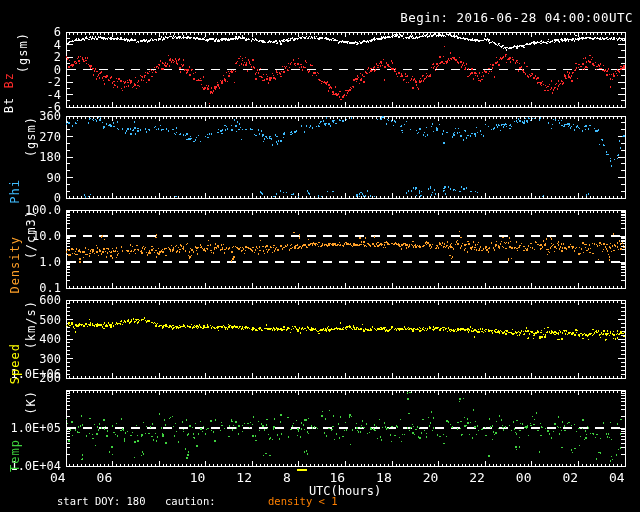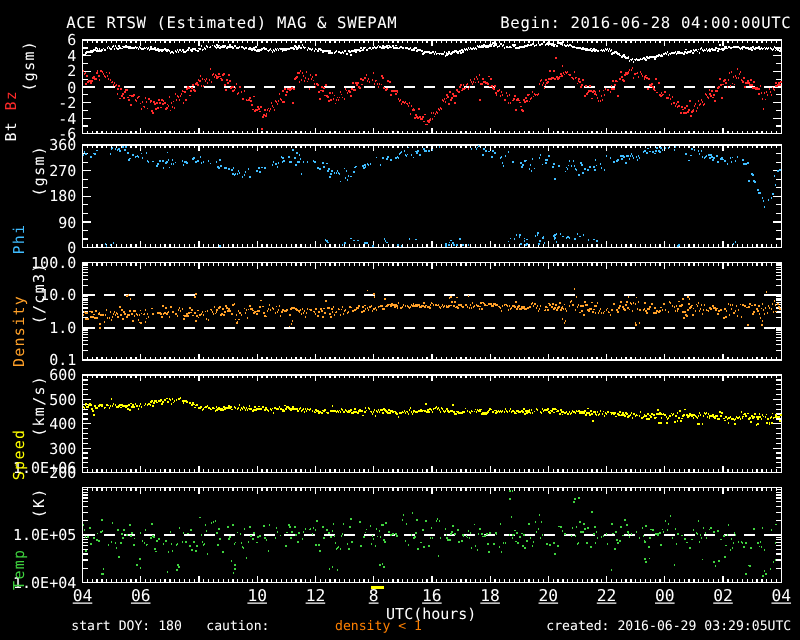--- a/index.html
+++ b/index.html
@@ -2,32 +2,31 @@
 <html><head>
 <meta charset="utf-8">
 <style>
   html,body{margin:0;padding:0;background:#000;}
   #app{position:relative;width:640px;height:512px;background:#000;overflow:hidden;
        font-family:"DejaVu Sans Mono",monospace;color:#fff;}
   .hdr{position:absolute;top:10px;font-size:12.5px;letter-spacing:.5px;white-space:pre;}
   #title{left:53px;}
   #begin{right:7px;margin-left:28px;}
   .ylab{position:absolute;left:0;width:61px;text-align:right;font-size:12px;line-height:14px;white-space:pre;}
-  .xlab{position:absolute;width:32px;text-align:center;font-size:13px;top:470px;text-decoration:underline;}
+  .xlab{position:absolute;width:32px;text-align:left;font-size:13px;top:470px;}
   .vlabel{position:absolute;writing-mode:vertical-rl;transform:rotate(180deg);
           font-size:12px;letter-spacing:1px;white-space:pre;}
   .ftr{position:absolute;top:495px;font-size:10.5px;white-space:pre;}
   #utc{position:absolute;top:484px;left:295px;width:100px;text-align:center;font-size:12px;}
   svg{position:absolute;left:0;top:0;}
 </style>
 </head>
 <body>
 <div id="app">
 
-<div id="title" class="hdr">ACE RTSW (Estimated) MAG &amp; SWEPAM</div>
 <div id="begin" class="hdr">Begin: 2016-06-28 04:00:00UTC</div>
 
 <svg id="plot" width="640" height="512">
       <rect x="66" y="32" width="559" height="75" fill="none" stroke="#ffffff" stroke-width="1" shape-rendering="crispEdges"></rect>
       <path d="M66.0 32v5M66.0 107v-5M69.9 32v2.5M69.9 107v-2.5M73.8 32v2.5M73.8 107v-2.5M77.6 32v2.5M77.6 107v-2.5M81.5 32v2.5M81.5 107v-2.5M85.4 32v2.5M85.4 107v-2.5M89.3 32v2.5M89.3 107v-2.5M93.2 32v2.5M93.2 107v-2.5M97.1 32v2.5M97.1 107v-2.5M100.9 32v2.5M100.9 107v-2.5M104.8 32v2.5M104.8 107v-2.5M108.7 32v2.5M108.7 107v-2.5M112.6 32v5M112.6 107v-5M116.5 32v2.5M116.5 107v-2.5M120.3 32v2.5M120.3 107v-2.5M124.2 32v2.5M124.2 107v-2.5M128.1 32v2.5M128.1 107v-2.5M132.0 32v2.5M132.0 107v-2.5M135.9 32v2.5M135.9 107v-2.5M139.8 32v2.5M139.8 107v-2.5M143.6 32v2.5M143.6 107v-2.5M147.5 32v2.5M147.5 107v-2.5M151.4 32v2.5M151.4 107v-2.5M155.3 32v2.5M155.3 107v-2.5M159.2 32v5M159.2 107v-5M163.0 32v2.5M163.0 107v-2.5M166.9 32v2.5M166.9 107v-2.5M170.8 32v2.5M170.8 107v-2.5M174.7 32v2.5M174.7 107v-2.5M178.6 32v2.5M178.6 107v-2.5M182.5 32v2.5M182.5 107v-2.5M186.3 32v2.5M186.3 107v-2.5M190.2 32v2.5M190.2 107v-2.5M194.1 32v2.5M194.1 107v-2.5M198.0 32v2.5M198.0 107v-2.5M201.9 32v2.5M201.9 107v-2.5M205.8 32v5M205.8 107v-5M209.6 32v2.5M209.6 107v-2.5M213.5 32v2.5M213.5 107v-2.5M217.4 32v2.5M217.4 107v-2.5M221.3 32v2.5M221.3 107v-2.5M225.2 32v2.5M225.2 107v-2.5M229.0 32v2.5M229.0 107v-2.5M232.9 32v2.5M232.9 107v-2.5M236.8 32v2.5M236.8 107v-2.5M240.7 32v2.5M240.7 107v-2.5M244.6 32v2.5M244.6 107v-2.5M248.5 32v2.5M248.5 107v-2.5M252.3 32v5M252.3 107v-5M256.2 32v2.5M256.2 107v-2.5M260.1 32v2.5M260.1 107v-2.5M264.0 32v2.5M264.0 107v-2.5M267.9 32v2.5M267.9 107v-2.5M271.7 32v2.5M271.7 107v-2.5M275.6 32v2.5M275.6 107v-2.5M279.5 32v2.5M279.5 107v-2.5M283.4 32v2.5M283.4 107v-2.5M287.3 32v2.5M287.3 107v-2.5M291.2 32v2.5M291.2 107v-2.5M295.0 32v2.5M295.0 107v-2.5M298.9 32v5M298.9 107v-5M302.8 32v2.5M302.8 107v-2.5M306.7 32v2.5M306.7 107v-2.5M310.6 32v2.5M310.6 107v-2.5M314.4 32v2.5M314.4 107v-2.5M318.3 32v2.5M318.3 107v-2.5M322.2 32v2.5M322.2 107v-2.5M326.1 32v2.5M326.1 107v-2.5M330.0 32v2.5M330.0 107v-2.5M333.9 32v2.5M333.9 107v-2.5M337.7 32v2.5M337.7 107v-2.5M341.6 32v2.5M341.6 107v-2.5M345.5 32v5M345.5 107v-5M349.4 32v2.5M349.4 107v-2.5M353.3 32v2.5M353.3 107v-2.5M357.1 32v2.5M357.1 107v-2.5M361.0 32v2.5M361.0 107v-2.5M364.9 32v2.5M364.9 107v-2.5M368.8 32v2.5M368.8 107v-2.5M372.7 32v2.5M372.7 107v-2.5M376.6 32v2.5M376.6 107v-2.5M380.4 32v2.5M380.4 107v-2.5M384.3 32v2.5M384.3 107v-2.5M388.2 32v2.5M388.2 107v-2.5M392.1 32v5M392.1 107v-5M396.0 32v2.5M396.0 107v-2.5M399.8 32v2.5M399.8 107v-2.5M403.7 32v2.5M403.7 107v-2.5M407.6 32v2.5M407.6 107v-2.5M411.5 32v2.5M411.5 107v-2.5M415.4 32v2.5M415.4 107v-2.5M419.3 32v2.5M419.3 107v-2.5M423.1 32v2.5M423.1 107v-2.5M427.0 32v2.5M427.0 107v-2.5M430.9 32v2.5M430.9 107v-2.5M434.8 32v2.5M434.8 107v-2.5M438.7 32v5M438.7 107v-5M442.5 32v2.5M442.5 107v-2.5M446.4 32v2.5M446.4 107v-2.5M450.3 32v2.5M450.3 107v-2.5M454.2 32v2.5M454.2 107v-2.5M458.1 32v2.5M458.1 107v-2.5M462.0 32v2.5M462.0 107v-2.5M465.8 32v2.5M465.8 107v-2.5M469.7 32v2.5M469.7 107v-2.5M473.6 32v2.5M473.6 107v-2.5M477.5 32v2.5M477.5 107v-2.5M481.4 32v2.5M481.4 107v-2.5M485.3 32v5M485.3 107v-5M489.1 32v2.5M489.1 107v-2.5M493.0 32v2.5M493.0 107v-2.5M496.9 32v2.5M496.9 107v-2.5M500.8 32v2.5M500.8 107v-2.5M504.7 32v2.5M504.7 107v-2.5M508.5 32v2.5M508.5 107v-2.5M512.4 32v2.5M512.4 107v-2.5M516.3 32v2.5M516.3 107v-2.5M520.2 32v2.5M520.2 107v-2.5M524.1 32v2.5M524.1 107v-2.5M528.0 32v2.5M528.0 107v-2.5M531.8 32v5M531.8 107v-5M535.7 32v2.5M535.7 107v-2.5M539.6 32v2.5M539.6 107v-2.5M543.5 32v2.5M543.5 107v-2.5M547.4 32v2.5M547.4 107v-2.5M551.2 32v2.5M551.2 107v-2.5M555.1 32v2.5M555.1 107v-2.5M559.0 32v2.5M559.0 107v-2.5M562.9 32v2.5M562.9 107v-2.5M566.8 32v2.5M566.8 107v-2.5M570.7 32v2.5M570.7 107v-2.5M574.5 32v2.5M574.5 107v-2.5M578.4 32v5M578.4 107v-5M582.3 32v2.5M582.3 107v-2.5M586.2 32v2.5M586.2 107v-2.5M590.1 32v2.5M590.1 107v-2.5M593.9 32v2.5M593.9 107v-2.5M597.8 32v2.5M597.8 107v-2.5M601.7 32v2.5M601.7 107v-2.5M605.6 32v2.5M605.6 107v-2.5M609.5 32v2.5M609.5 107v-2.5M613.4 32v2.5M613.4 107v-2.5M617.2 32v2.5M617.2 107v-2.5M621.1 32v2.5M621.1 107v-2.5M625.0 32v5M625.0 107v-5M66 32.0h7M625 32.0h-7M66 44.5h7M625 44.5h-7M66 57.0h7M625 57.0h-7M66 69.5h7M625 69.5h-7M66 82.0h7M625 82.0h-7M66 94.5h7M625 94.5h-7M66 107.0h7M625 107.0h-7M66 100.8h4M625 100.8h-4M66 88.3h4M625 88.3h-4M66 75.8h4M625 75.8h-4M66 63.3h4M625 63.3h-4M66 50.8h4M625 50.8h-4M66 38.3h4M625 38.3h-4" stroke="#ffffff" stroke-width="1" fill="none" shape-rendering="crispEdges"></path>
       <line x1="67" x2="624" y1="69.5" y2="69.5" stroke="#ffffff" stroke-width="1.6" stroke-dasharray="9 7" shape-rendering="crispEdges"></line>
       <rect x="66" y="116" width="559" height="82" fill="none" stroke="#ffffff" stroke-width="1" shape-rendering="crispEdges"></rect>
       <path d="M66.0 116v5M66.0 198v-5M69.9 116v2.5M69.9 198v-2.5M73.8 116v2.5M73.8 198v-2.5M77.6 116v2.5M77.6 198v-2.5M81.5 116v2.5M81.5 198v-2.5M85.4 116v2.5M85.4 198v-2.5M89.3 116v2.5M89.3 198v-2.5M93.2 116v2.5M93.2 198v-2.5M97.1 116v2.5M97.1 198v-2.5M100.9 116v2.5M100.9 198v-2.5M104.8 116v2.5M104.8 198v-2.5M108.7 116v2.5M108.7 198v-2.5M112.6 116v5M112.6 198v-5M116.5 116v2.5M116.5 198v-2.5M120.3 116v2.5M120.3 198v-2.5M124.2 116v2.5M124.2 198v-2.5M128.1 116v2.5M128.1 198v-2.5M132.0 116v2.5M132.0 198v-2.5M135.9 116v2.5M135.9 198v-2.5M139.8 116v2.5M139.8 198v-2.5M143.6 116v2.5M143.6 198v-2.5M147.5 116v2.5M147.5 198v-2.5M151.4 116v2.5M151.4 198v-2.5M155.3 116v2.5M155.3 198v-2.5M159.2 116v5M159.2 198v-5M163.0 116v2.5M163.0 198v-2.5M166.9 116v2.5M166.9 198v-2.5M170.8 116v2.5M170.8 198v-2.5M174.7 116v2.5M174.7 198v-2.5M178.6 116v2.5M178.6 198v-2.5M182.5 116v2.5M182.5 198v-2.5M186.3 116v2.5M186.3 198v-2.5M190.2 116v2.5M190.2 198v-2.5M194.1 116v2.5M194.1 198v-2.5M198.0 116v2.5M198.0 198v-2.5M201.9 116v2.5M201.9 198v-2.5M205.8 116v5M205.8 198v-5M209.6 116v2.5M209.6 198v-2.5M213.5 116v2.5M213.5 198v-2.5M217.4 116v2.5M217.4 198v-2.5M221.3 116v2.5M221.3 198v-2.5M225.2 116v2.5M225.2 198v-2.5M229.0 116v2.5M229.0 198v-2.5M232.9 116v2.5M232.9 198v-2.5M236.8 116v2.5M236.8 198v-2.5M240.7 116v2.5M240.7 198v-2.5M244.6 116v2.5M244.6 198v-2.5M248.5 116v2.5M248.5 198v-2.5M252.3 116v5M252.3 198v-5M256.2 116v2.5M256.2 198v-2.5M260.1 116v2.5M260.1 198v-2.5M264.0 116v2.5M264.0 198v-2.5M267.9 116v2.5M267.9 198v-2.5M271.7 116v2.5M271.7 198v-2.5M275.6 116v2.5M275.6 198v-2.5M279.5 116v2.5M279.5 198v-2.5M283.4 116v2.5M283.4 198v-2.5M287.3 116v2.5M287.3 198v-2.5M291.2 116v2.5M291.2 198v-2.5M295.0 116v2.5M295.0 198v-2.5M298.9 116v5M298.9 198v-5M302.8 116v2.5M302.8 198v-2.5M306.7 116v2.5M306.7 198v-2.5M310.6 116v2.5M310.6 198v-2.5M314.4 116v2.5M314.4 198v-2.5M318.3 116v2.5M318.3 198v-2.5M322.2 116v2.5M322.2 198v-2.5M326.1 116v2.5M326.1 198v-2.5M330.0 116v2.5M330.0 198v-2.5M333.9 116v2.5M333.9 198v-2.5M337.7 116v2.5M337.7 198v-2.5M341.6 116v2.5M341.6 198v-2.5M345.5 116v5M345.5 198v-5M349.4 116v2.5M349.4 198v-2.5M353.3 116v2.5M353.3 198v-2.5M357.1 116v2.5M357.1 198v-2.5M361.0 116v2.5M361.0 198v-2.5M364.9 116v2.5M364.9 198v-2.5M368.8 116v2.5M368.8 198v-2.5M372.7 116v2.5M372.7 198v-2.5M376.6 116v2.5M376.6 198v-2.5M380.4 116v2.5M380.4 198v-2.5M384.3 116v2.5M384.3 198v-2.5M388.2 116v2.5M388.2 198v-2.5M392.1 116v5M392.1 198v-5M396.0 116v2.5M396.0 198v-2.5M399.8 116v2.5M399.8 198v-2.5M403.7 116v2.5M403.7 198v-2.5M407.6 116v2.5M407.6 198v-2.5M411.5 116v2.5M411.5 198v-2.5M415.4 116v2.5M415.4 198v-2.5M419.3 116v2.5M419.3 198v-2.5M423.1 116v2.5M423.1 198v-2.5M427.0 116v2.5M427.0 198v-2.5M430.9 116v2.5M430.9 198v-2.5M434.8 116v2.5M434.8 198v-2.5M438.7 116v5M438.7 198v-5M442.5 116v2.5M442.5 198v-2.5M446.4 116v2.5M446.4 198v-2.5M450.3 116v2.5M450.3 198v-2.5M454.2 116v2.5M454.2 198v-2.5M458.1 116v2.5M458.1 198v-2.5M462.0 116v2.5M462.0 198v-2.5M465.8 116v2.5M465.8 198v-2.5M469.7 116v2.5M469.7 198v-2.5M473.6 116v2.5M473.6 198v-2.5M477.5 116v2.5M477.5 198v-2.5M481.4 116v2.5M481.4 198v-2.5M485.3 116v5M485.3 198v-5M489.1 116v2.5M489.1 198v-2.5M493.0 116v2.5M493.0 198v-2.5M496.9 116v2.5M496.9 198v-2.5M500.8 116v2.5M500.8 198v-2.5M504.7 116v2.5M504.7 198v-2.5M508.5 116v2.5M508.5 198v-2.5M512.4 116v2.5M512.4 198v-2.5M516.3 116v2.5M516.3 198v-2.5M520.2 116v2.5M520.2 198v-2.5M524.1 116v2.5M524.1 198v-2.5M528.0 116v2.5M528.0 198v-2.5M531.8 116v5M531.8 198v-5M535.7 116v2.5M535.7 198v-2.5M539.6 116v2.5M539.6 198v-2.5M543.5 116v2.5M543.5 198v-2.5M547.4 116v2.5M547.4 198v-2.5M551.2 116v2.5M551.2 198v-2.5M555.1 116v2.5M555.1 198v-2.5M559.0 116v2.5M559.0 198v-2.5M562.9 116v2.5M562.9 198v-2.5M566.8 116v2.5M566.8 198v-2.5M570.7 116v2.5M570.7 198v-2.5M574.5 116v2.5M574.5 198v-2.5M578.4 116v5M578.4 198v-5M582.3 116v2.5M582.3 198v-2.5M586.2 116v2.5M586.2 198v-2.5M590.1 116v2.5M590.1 198v-2.5M593.9 116v2.5M593.9 198v-2.5M597.8 116v2.5M597.8 198v-2.5M601.7 116v2.5M601.7 198v-2.5M605.6 116v2.5M605.6 198v-2.5M609.5 116v2.5M609.5 198v-2.5M613.4 116v2.5M613.4 198v-2.5M617.2 116v2.5M617.2 198v-2.5M621.1 116v2.5M621.1 198v-2.5M625.0 116v5M625.0 198v-5M66 116.0h7M625 116.0h-7M66 136.5h7M625 136.5h-7M66 157.0h7M625 157.0h-7M66 177.5h7M625 177.5h-7M66 198.0h7M625 198.0h-7M66 191.2h4M625 191.2h-4M66 184.3h4M625 184.3h-4M66 170.7h4M625 170.7h-4M66 163.8h4M625 163.8h-4M66 150.2h4M625 150.2h-4M66 143.3h4M625 143.3h-4M66 129.7h4M625 129.7h-4M66 122.8h4M625 122.8h-4" stroke="#ffffff" stroke-width="1" fill="none" shape-rendering="crispEdges"></path>
       <rect x="66" y="210" width="559" height="78" fill="none" stroke="#ffffff" stroke-width="1" shape-rendering="crispEdges"></rect>
       <path d="M66.0 210v5M66.0 288v-5M69.9 210v2.5M69.9 288v-2.5M73.8 210v2.5M73.8 288v-2.5M77.6 210v2.5M77.6 288v-2.5M81.5 210v2.5M81.5 288v-2.5M85.4 210v2.5M85.4 288v-2.5M89.3 210v2.5M89.3 288v-2.5M93.2 210v2.5M93.2 288v-2.5M97.1 210v2.5M97.1 288v-2.5M100.9 210v2.5M100.9 288v-2.5M104.8 210v2.5M104.8 288v-2.5M108.7 210v2.5M108.7 288v-2.5M112.6 210v5M112.6 288v-5M116.5 210v2.5M116.5 288v-2.5M120.3 210v2.5M120.3 288v-2.5M124.2 210v2.5M124.2 288v-2.5M128.1 210v2.5M128.1 288v-2.5M132.0 210v2.5M132.0 288v-2.5M135.9 210v2.5M135.9 288v-2.5M139.8 210v2.5M139.8 288v-2.5M143.6 210v2.5M143.6 288v-2.5M147.5 210v2.5M147.5 288v-2.5M151.4 210v2.5M151.4 288v-2.5M155.3 210v2.5M155.3 288v-2.5M159.2 210v5M159.2 288v-5M163.0 210v2.5M163.0 288v-2.5M166.9 210v2.5M166.9 288v-2.5M170.8 210v2.5M170.8 288v-2.5M174.7 210v2.5M174.7 288v-2.5M178.6 210v2.5M178.6 288v-2.5M182.5 210v2.5M182.5 288v-2.5M186.3 210v2.5M186.3 288v-2.5M190.2 210v2.5M190.2 288v-2.5M194.1 210v2.5M194.1 288v-2.5M198.0 210v2.5M198.0 288v-2.5M201.9 210v2.5M201.9 288v-2.5M205.8 210v5M205.8 288v-5M209.6 210v2.5M209.6 288v-2.5M213.5 210v2.5M213.5 288v-2.5M217.4 210v2.5M217.4 288v-2.5M221.3 210v2.5M221.3 288v-2.5M225.2 210v2.5M225.2 288v-2.5M229.0 210v2.5M229.0 288v-2.5M232.9 210v2.5M232.9 288v-2.5M236.8 210v2.5M236.8 288v-2.5M240.7 210v2.5M240.7 288v-2.5M244.6 210v2.5M244.6 288v-2.5M248.5 210v2.5M248.5 288v-2.5M252.3 210v5M252.3 288v-5M256.2 210v2.5M256.2 288v-2.5M260.1 210v2.5M260.1 288v-2.5M264.0 210v2.5M264.0 288v-2.5M267.9 210v2.5M267.9 288v-2.5M271.7 210v2.5M271.7 288v-2.5M275.6 210v2.5M275.6 288v-2.5M279.5 210v2.5M279.5 288v-2.5M283.4 210v2.5M283.4 288v-2.5M287.3 210v2.5M287.3 288v-2.5M291.2 210v2.5M291.2 288v-2.5M295.0 210v2.5M295.0 288v-2.5M298.9 210v5M298.9 288v-5M302.8 210v2.5M302.8 288v-2.5M306.7 210v2.5M306.7 288v-2.5M310.6 210v2.5M310.6 288v-2.5M314.4 210v2.5M314.4 288v-2.5M318.3 210v2.5M318.3 288v-2.5M322.2 210v2.5M322.2 288v-2.5M326.1 210v2.5M326.1 288v-2.5M330.0 210v2.5M330.0 288v-2.5M333.9 210v2.5M333.9 288v-2.5M337.7 210v2.5M337.7 288v-2.5M341.6 210v2.5M341.6 288v-2.5M345.5 210v5M345.5 288v-5M349.4 210v2.5M349.4 288v-2.5M353.3 210v2.5M353.3 288v-2.5M357.1 210v2.5M357.1 288v-2.5M361.0 210v2.5M361.0 288v-2.5M364.9 210v2.5M364.9 288v-2.5M368.8 210v2.5M368.8 288v-2.5M372.7 210v2.5M372.7 288v-2.5M376.6 210v2.5M376.6 288v-2.5M380.4 210v2.5M380.4 288v-2.5M384.3 210v2.5M384.3 288v-2.5M388.2 210v2.5M388.2 288v-2.5M392.1 210v5M392.1 288v-5M396.0 210v2.5M396.0 288v-2.5M399.8 210v2.5M399.8 288v-2.5M403.7 210v2.5M403.7 288v-2.5M407.6 210v2.5M407.6 288v-2.5M411.5 210v2.5M411.5 288v-2.5M415.4 210v2.5M415.4 288v-2.5M419.3 210v2.5M419.3 288v-2.5M423.1 210v2.5M423.1 288v-2.5M427.0 210v2.5M427.0 288v-2.5M430.9 210v2.5M430.9 288v-2.5M434.8 210v2.5M434.8 288v-2.5M438.7 210v5M438.7 288v-5M442.5 210v2.5M442.5 288v-2.5M446.4 210v2.5M446.4 288v-2.5M450.3 210v2.5M450.3 288v-2.5M454.2 210v2.5M454.2 288v-2.5M458.1 210v2.5M458.1 288v-2.5M462.0 210v2.5M462.0 288v-2.5M465.8 210v2.5M465.8 288v-2.5M469.7 210v2.5M469.7 288v-2.5M473.6 210v2.5M473.6 288v-2.5M477.5 210v2.5M477.5 288v-2.5M481.4 210v2.5M481.4 288v-2.5M485.3 210v5M485.3 288v-5M489.1 210v2.5M489.1 288v-2.5M493.0 210v2.5M493.0 288v-2.5M496.9 210v2.5M496.9 288v-2.5M500.8 210v2.5M500.8 288v-2.5M504.7 210v2.5M504.7 288v-2.5M508.5 210v2.5M508.5 288v-2.5M512.4 210v2.5M512.4 288v-2.5M516.3 210v2.5M516.3 288v-2.5M520.2 210v2.5M520.2 288v-2.5M524.1 210v2.5M524.1 288v-2.5M528.0 210v2.5M528.0 288v-2.5M531.8 210v5M531.8 288v-5M535.7 210v2.5M535.7 288v-2.5M539.6 210v2.5M539.6 288v-2.5M543.5 210v2.5M543.5 288v-2.5M547.4 210v2.5M547.4 288v-2.5M551.2 210v2.5M551.2 288v-2.5M555.1 210v2.5M555.1 288v-2.5M559.0 210v2.5M559.0 288v-2.5M562.9 210v2.5M562.9 288v-2.5M566.8 210v2.5M566.8 288v-2.5M570.7 210v2.5M570.7 288v-2.5M574.5 210v2.5M574.5 288v-2.5M578.4 210v5M578.4 288v-5M582.3 210v2.5M582.3 288v-2.5M586.2 210v2.5M586.2 288v-2.5M590.1 210v2.5M590.1 288v-2.5M593.9 210v2.5M593.9 288v-2.5M597.8 210v2.5M597.8 288v-2.5M601.7 210v2.5M601.7 288v-2.5M605.6 210v2.5M605.6 288v-2.5M609.5 210v2.5M609.5 288v-2.5M613.4 210v2.5M613.4 288v-2.5M617.2 210v2.5M617.2 288v-2.5M621.1 210v2.5M621.1 288v-2.5M625.0 210v5M625.0 288v-5M66 210.0h7M625 210.0h-7M66 236.0h7M625 236.0h-7M66 262.0h7M625 262.0h-7M66 288.0h7M625 288.0h-7M66 280.2h4M625 280.2h-4M66 275.6h4M625 275.6h-4M66 272.3h4M625 272.3h-4M66 269.8h4M625 269.8h-4M66 267.8h4M625 267.8h-4M66 266.0h4M625 266.0h-4M66 264.5h4M625 264.5h-4M66 263.2h4M625 263.2h-4M66 254.2h4M625 254.2h-4M66 249.6h4M625 249.6h-4M66 246.3h4M625 246.3h-4M66 243.8h4M625 243.8h-4M66 241.8h4M625 241.8h-4M66 240.0h4M625 240.0h-4M66 238.5h4M625 238.5h-4M66 237.2h4M625 237.2h-4M66 228.2h4M625 228.2h-4M66 223.6h4M625 223.6h-4M66 220.3h4M625 220.3h-4M66 217.8h4M625 217.8h-4M66 215.8h4M625 215.8h-4M66 214.0h4M625 214.0h-4M66 212.5h4M625 212.5h-4M66 211.2h4M625 211.2h-4" stroke="#ffffff" stroke-width="1" fill="none" shape-rendering="crispEdges"></path>
@@ -99,15 +98,14 @@
       <div class="vlabel" style="left: 24px; top: 300px; color: rgb(255, 255, 255);">(km/s)</div>
       <div class="vlabel" style="left: 8px; bottom: 40px;"><span style="color:#3fd23f">Temp</span></div>
       <div class="vlabel" style="left: 24px; top: 390px; color: rgb(255, 255, 255);">(K)</div>
     </div>
 
 <div id="utc">UTC(hours)</div>
 <div class="ftr" style="left:57px" id="f-doy">start DOY: 180</div>
 <div class="ftr" style="left:165px" id="f-cau">caution:</div>
 <div class="ftr" style="left: 206px; color: rgb(255, 255, 0); margin-top: 28px;" id="f-man">ACE maneuver</div>
 <div class="ftr" style="left: 268px; color: rgb(255, 128, 0);" id="f-den">density &lt; 1</div>
-<div class="ftr" style="right:7px" id="f-cre">created: 2016-06-29 03:29:05UTC</div>
 
 </div>
 
 </body></html>

